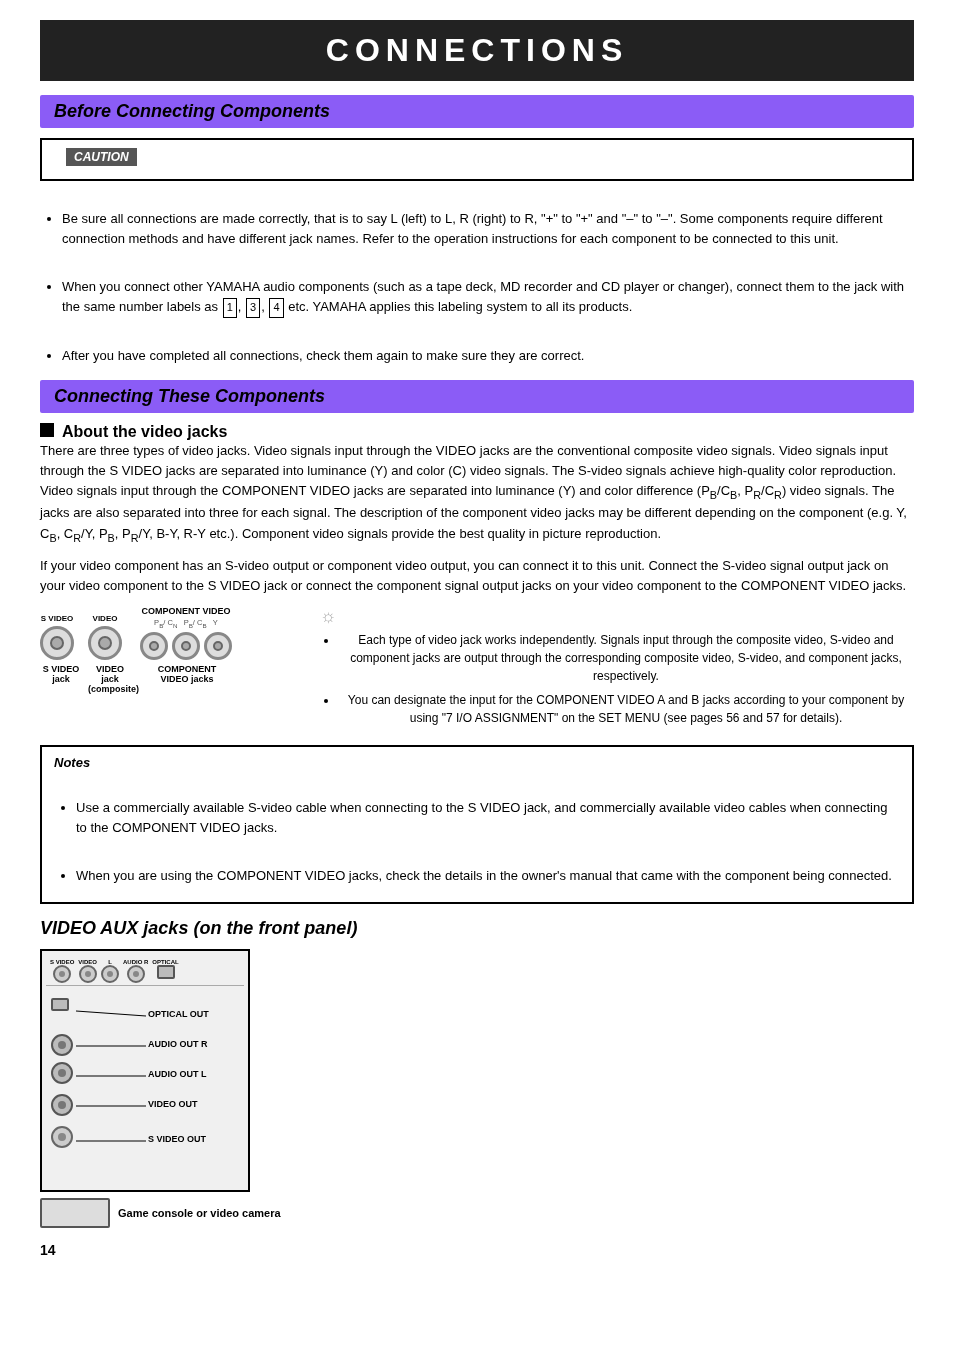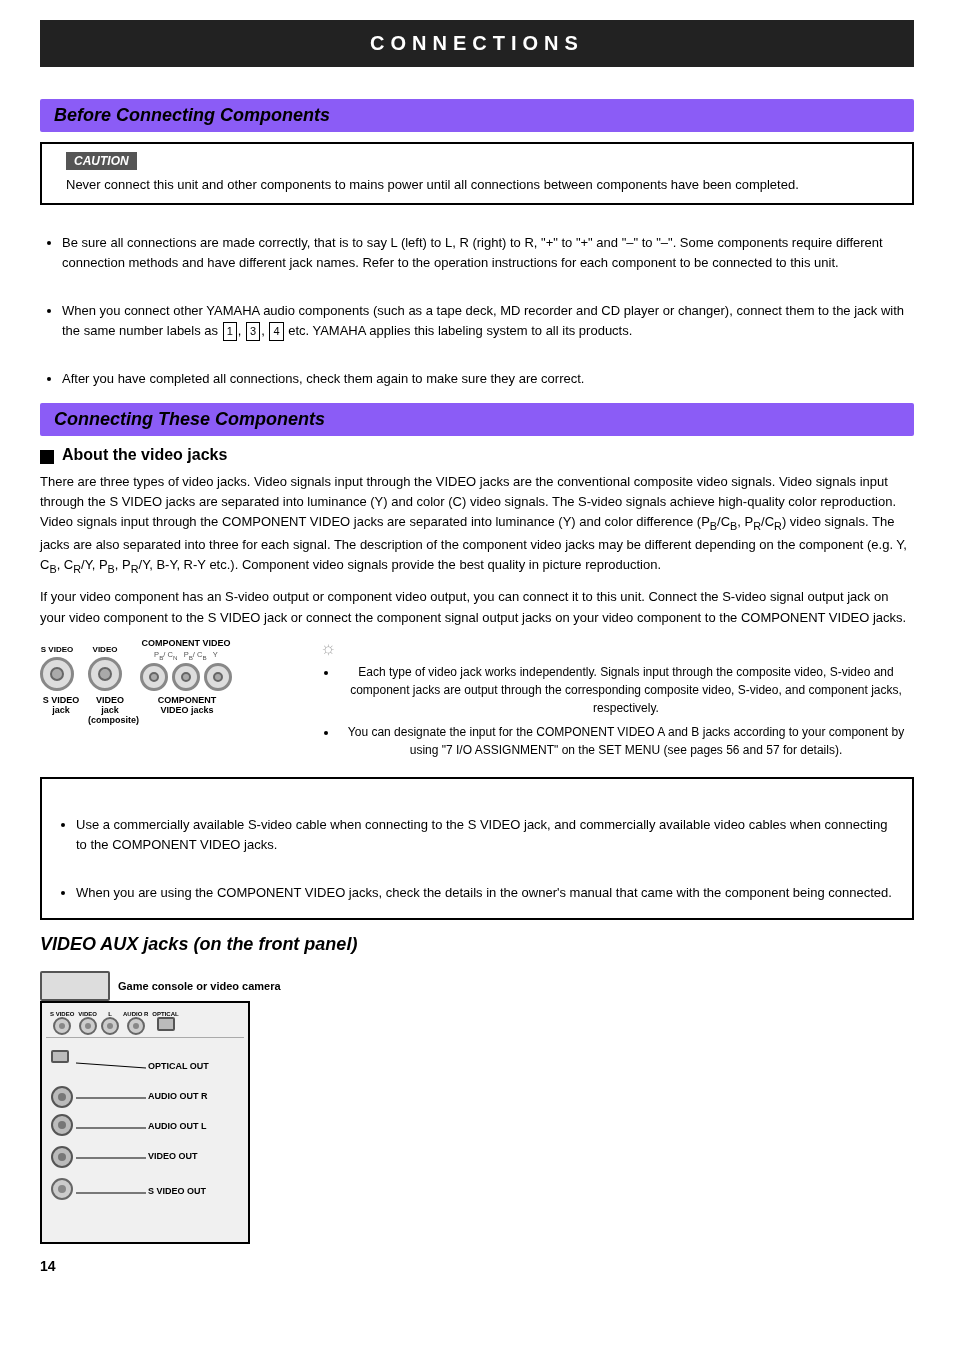--- a/index.html
+++ b/index.html
@@ -11,25 +11,25 @@
       width: 954px;
       min-height: 1348px;
       padding: 20px 40px 30px 40px;
     }
 
     
     .connections-header {
       background: #222;
       color: #fff;
       text-align: center;
-      font-size: 20px;
+      font-size: 32px;
       font-weight: bold;
       letter-spacing: 6px;
       padding: 12px 0;
-      margin-bottom: 32px;
+      margin-bottom: 14px;
     }
 
     
     .section-header {
       background: #8b5cf6;
       padding: 6px 14px;
       margin-bottom: 10px;
       border-radius: 2px;
     }
     .section-header h2 {
@@ -69,24 +69,23 @@
     .bullet-list li {
       margin-bottom: 7px;
       line-height: 1.55;
       font-size: 13px;
       margin-top: 28px;
     }
 
     
     .subsection-heading {
       display: flex;
-      align-items: flex-end;
+      align-items: flex-start;
       font-size: 16px;
       font-weight: bold;
-      margin-bottom: 8px;
       margin-top: 8px;
     }
     .subsection-heading .square-icon {
       display: inline-block;
       width: 14px;
       height: 14px;
       background: #000;
       margin-right: 8px;
       flex-shrink: 0;
     }
@@ -295,21 +294,20 @@
 <body>
 
 <div class="connections-header">CONNECTIONS</div>
 
 <div class="section-header">
   <h2>Before Connecting Components</h2>
 </div>
 
 <div class="caution-box">
   <div class="caution-label">CAUTION</div>
-  <p>Never connect this unit and other components to mains power until all connections between components have been completed.</p>
 </div>
 
 <ul class="bullet-list">
   <li>Be sure all connections are made correctly, that is to say L (left) to L, R (right) to R, "+" to "+" and "–" to "–". Some components require different connection methods and have different jack names. Refer to the operation instructions for each component to be connected to this unit.</li>
   <li>When you connect other YAMAHA audio components (such as a tape deck, MD recorder and CD player or changer), connect them to the jack with the same number labels as <span class="num-box">1</span>, <span class="num-box">3</span>, <span class="num-box">4</span> etc. YAMAHA applies this labeling system to all its products.</li>
   <li>After you have completed all connections, check them again to make sure they are correct.</li>
 </ul>
 
 <div class="section-header">
   <h2>Connecting These Components</h2>
@@ -368,39 +366,35 @@
   <div class="jack-diagram-right">
     <div class="sun-icon">☼︎</div>
     <ul class="bullet-right">
       <li>Each type of video jack works independently. Signals input through the composite video, S-video and component jacks are output through the corresponding composite video, S-video, and component jacks, respectively.</li>
       <li>You can designate the input for the COMPONENT VIDEO A and B jacks according to your component by using "7 I/O ASSIGNMENT" on the SET MENU (see pages 56 and 57 for details).</li>
     </ul>
   </div>
 </div>
 
 <div class="notes-box">
+  <div class="notes-label">Notes</div>
   <ul class="bullet-list">
     <li>Use a commercially available S-video cable when connecting to the S VIDEO jack, and commercially available video cables when connecting to the COMPONENT VIDEO jacks.</li>
     <li>When you are using the COMPONENT VIDEO jacks, check the details in the owner's manual that came with the component being connected.</li>
   </ul>
 </div>
 
 <div class="video-aux-heading">
   <span class="square-icon"></span>
   <span>VIDEO AUX jacks (on the front panel)</span>
 </div>
 
 <div class="front-panel-area">
 
   <div class="front-panel-diagram">
-
-    <div style="margin-top:6px;display:flex;align-items:center;gap:8px;">
-      <div style="width:70px;height:30px;border:2px solid #555;background:#ddd;border-radius:2px;"></div>
-      <span style="font-size:11px;font-weight:bold;">Game console or video camera</span>
-    </div>
 
     <div style="border:2px solid #000;width:210px;background:#f0f0f0;padding:4px;position:relative;">
 
       <div style="display:flex;gap:4px;padding:4px 4px 2px 4px;border-bottom:1px solid #aaa;font-size:6.5px;font-weight:bold;">
         <div class="panel-icon-sm">
           <span style="font-size:6px;">S VIDEO</span>
           <div class="p-circle" style="width:18px;height:18px;">
               <div class="p-circle-in" style="width:6px;height:6px;"></div>
             </div>
         </div>
@@ -467,17 +461,22 @@
             </div>
         </div>
 
         <div style="position:absolute;left:102px;top:23px;font-size:9px;font-weight:bold;white-space:nowrap;">OPTICAL OUT</div>
         <div style="position:absolute;left:102px;top:53px;font-size:9px;font-weight:bold;white-space:nowrap;">AUDIO OUT R</div>
         <div style="position:absolute;left:102px;top:83px;font-size:9px;font-weight:bold;white-space:nowrap;">AUDIO OUT L</div>
         <div style="position:absolute;left:102px;top:113px;font-size:9px;font-weight:bold;white-space:nowrap;">VIDEO OUT</div>
         <div style="position:absolute;left:102px;top:148px;font-size:9px;font-weight:bold;white-space:nowrap;">S VIDEO OUT</div>
       </div>
     </div>
+
+    <div style="margin-top:6px;display:flex;align-items:center;gap:8px;">
+      <div style="width:70px;height:30px;border:2px solid #555;background:#ddd;border-radius:2px;"></div>
+      <span style="font-size:11px;font-weight:bold;">Game console or video camera</span>
+    </div>
   </div>
 
 </div>
 
 <div class="page-number">14</div>
 
 </body></html>

